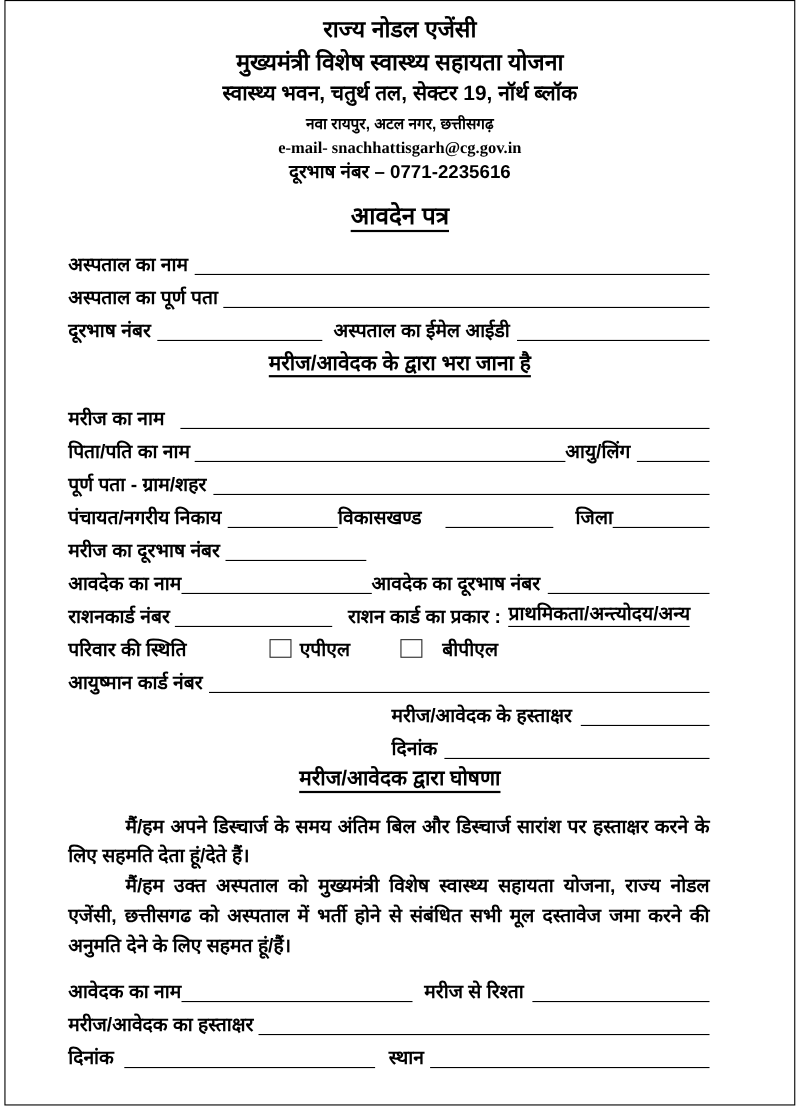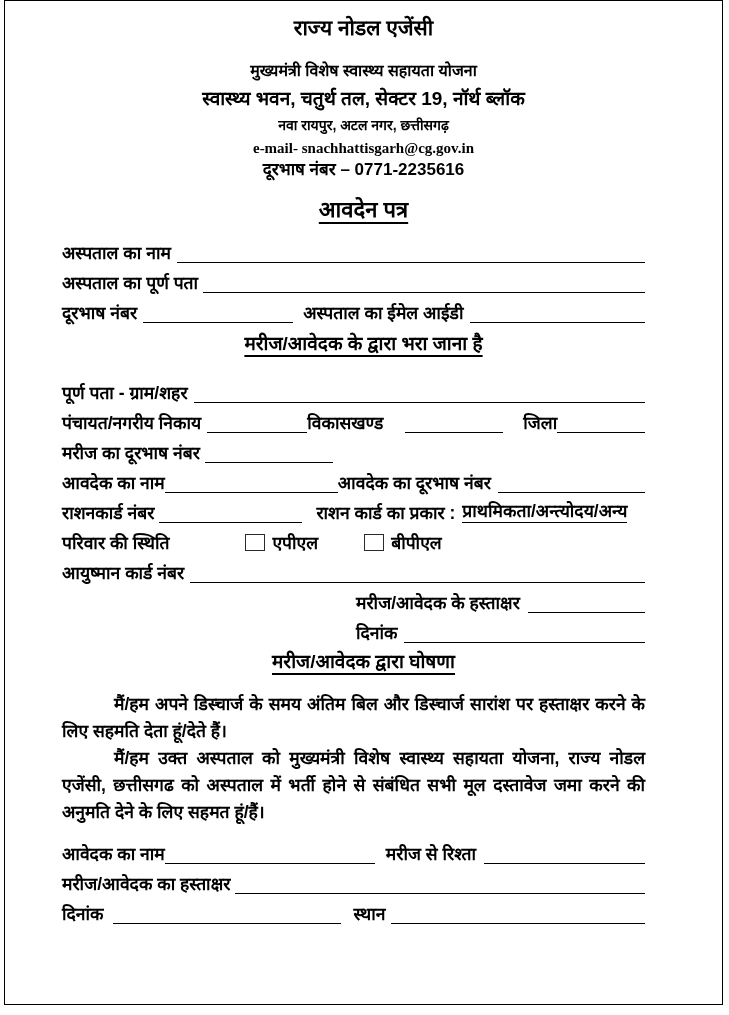--- a/index.html
+++ b/index.html
@@ -9,21 +9,21 @@
     font-family:"Liberation Sans","DejaVu Sans",sans-serif;
     position:relative;
   }
   .sheet {
     position:absolute; left:4px; top:0; width:717px; height:1003px;
     border:1.5px solid #000; background:#fff; overflow:hidden;
   }
   
   .hdr { text-align:center; font-weight:bold; padding-top:12px; }
   .hdr-l1 { font-size:21px; line-height:30px; }
-  .hdr-l2 { font-size:16px; line-height:30px;margin-top:13px; }
+  .hdr-l2 { font-size:21px; line-height:30px; }
   .hdr-l3 { font-size:19px; line-height:26px; }
   .hdr-l4 { font-size:14px; line-height:26px; }
   .hdr-email { font-family:"Liberation Serif","DejaVu Serif",serif; font-size:15px; line-height:20px; }
   .hdr-phone { font-size:17px; line-height:23px; }
   
   .doc-title { text-align:center; font-weight:bold; font-size:22px; line-height:30px; margin-top:14px; }
   .underlined { text-decoration:underline; text-underline-offset:5px; text-decoration-thickness:1.5px; }
   .section-heading { text-align:center; font-weight:bold; font-size:19px; line-height:26px; }
   .sh1 { margin:8px 0 22px; }
   .sh2 { margin:6px 0 10px; }
@@ -78,20 +78,30 @@
       <span class="fill grow" style="margin-left:7px"></span>
     </div>
   </div>
 
   <div class="section-heading sh1">
     <span class="underlined">मरीज/आवेदक के द्वारा भरा जाना है</span>
   </div>
 
   <div class="form-area">
     <div class="row">
+      <span class="lbl">मरीज का नाम</span>
+      <span class="fill grow" style="margin-left:14px"></span>
+    </div>
+    <div class="row">
+      <span class="lbl">पिता/पति का नाम</span>
+      <span class="fill grow" style="margin-left:4px"></span>
+      <span class="lbl">आयु/लिंग</span>
+      <span class="fill" style="width:66px;margin-left:6px"></span>
+    </div>
+    <div class="row">
       <span class="lbl">पूर्ण पता - ग्राम/शहर</span>
       <span class="fill grow" style="margin-left:6px"></span>
     </div>
     <div class="row">
       <span class="lbl">पंचायत/नगरीय निकाय</span>
       <span class="fill" style="width:100px;margin-left:6px"></span>
       <span class="lbl">विकासखण्ड</span>
       <span class="fill" style="width:98px;margin-left:22px"></span>
       <span class="lbl" style="margin-left:20px">जिला</span>
       <span class="fill grow"></span>
@@ -110,21 +120,21 @@
       <span class="lbl">राशनकार्ड नंबर</span>
       <span class="fill" style="width:143px;margin-left:5px"></span>
       <span class="lbl" style="margin-left:14px">राशन कार्ड का प्रकार :</span>
       <span class="lbl opt-underline" style="margin-left:7px">प्राथमिकता/अन्त्योदय/अन्य</span>
     </div>
     <div class="row" style="margin-top:4px">
       <span class="lbl">परिवार की स्थिति</span>
       <span class="cb" style="margin-left:76px"></span>
       <span class="lbl" style="margin-left:7px">एपीएल</span>
       <span class="cb" style="margin-left:46px"></span>
-      <span class="lbl" style="margin-left:7px">बीपीएल</span>
+      <span class="lbl" style="margin-left:18px">बीपीएल</span>
     </div>
     <div class="row">
       <span class="lbl">आयुष्मान कार्ड नंबर</span>
       <span class="fill grow" style="margin-left:6px"></span>
     </div>
     <div class="row">
       <span class="lbl" style="margin-left:294px">मरीज/आवेदक के हस्ताक्षर</span>
       <span class="fill grow" style="margin-left:8px"></span>
     </div>
     <div class="row">

